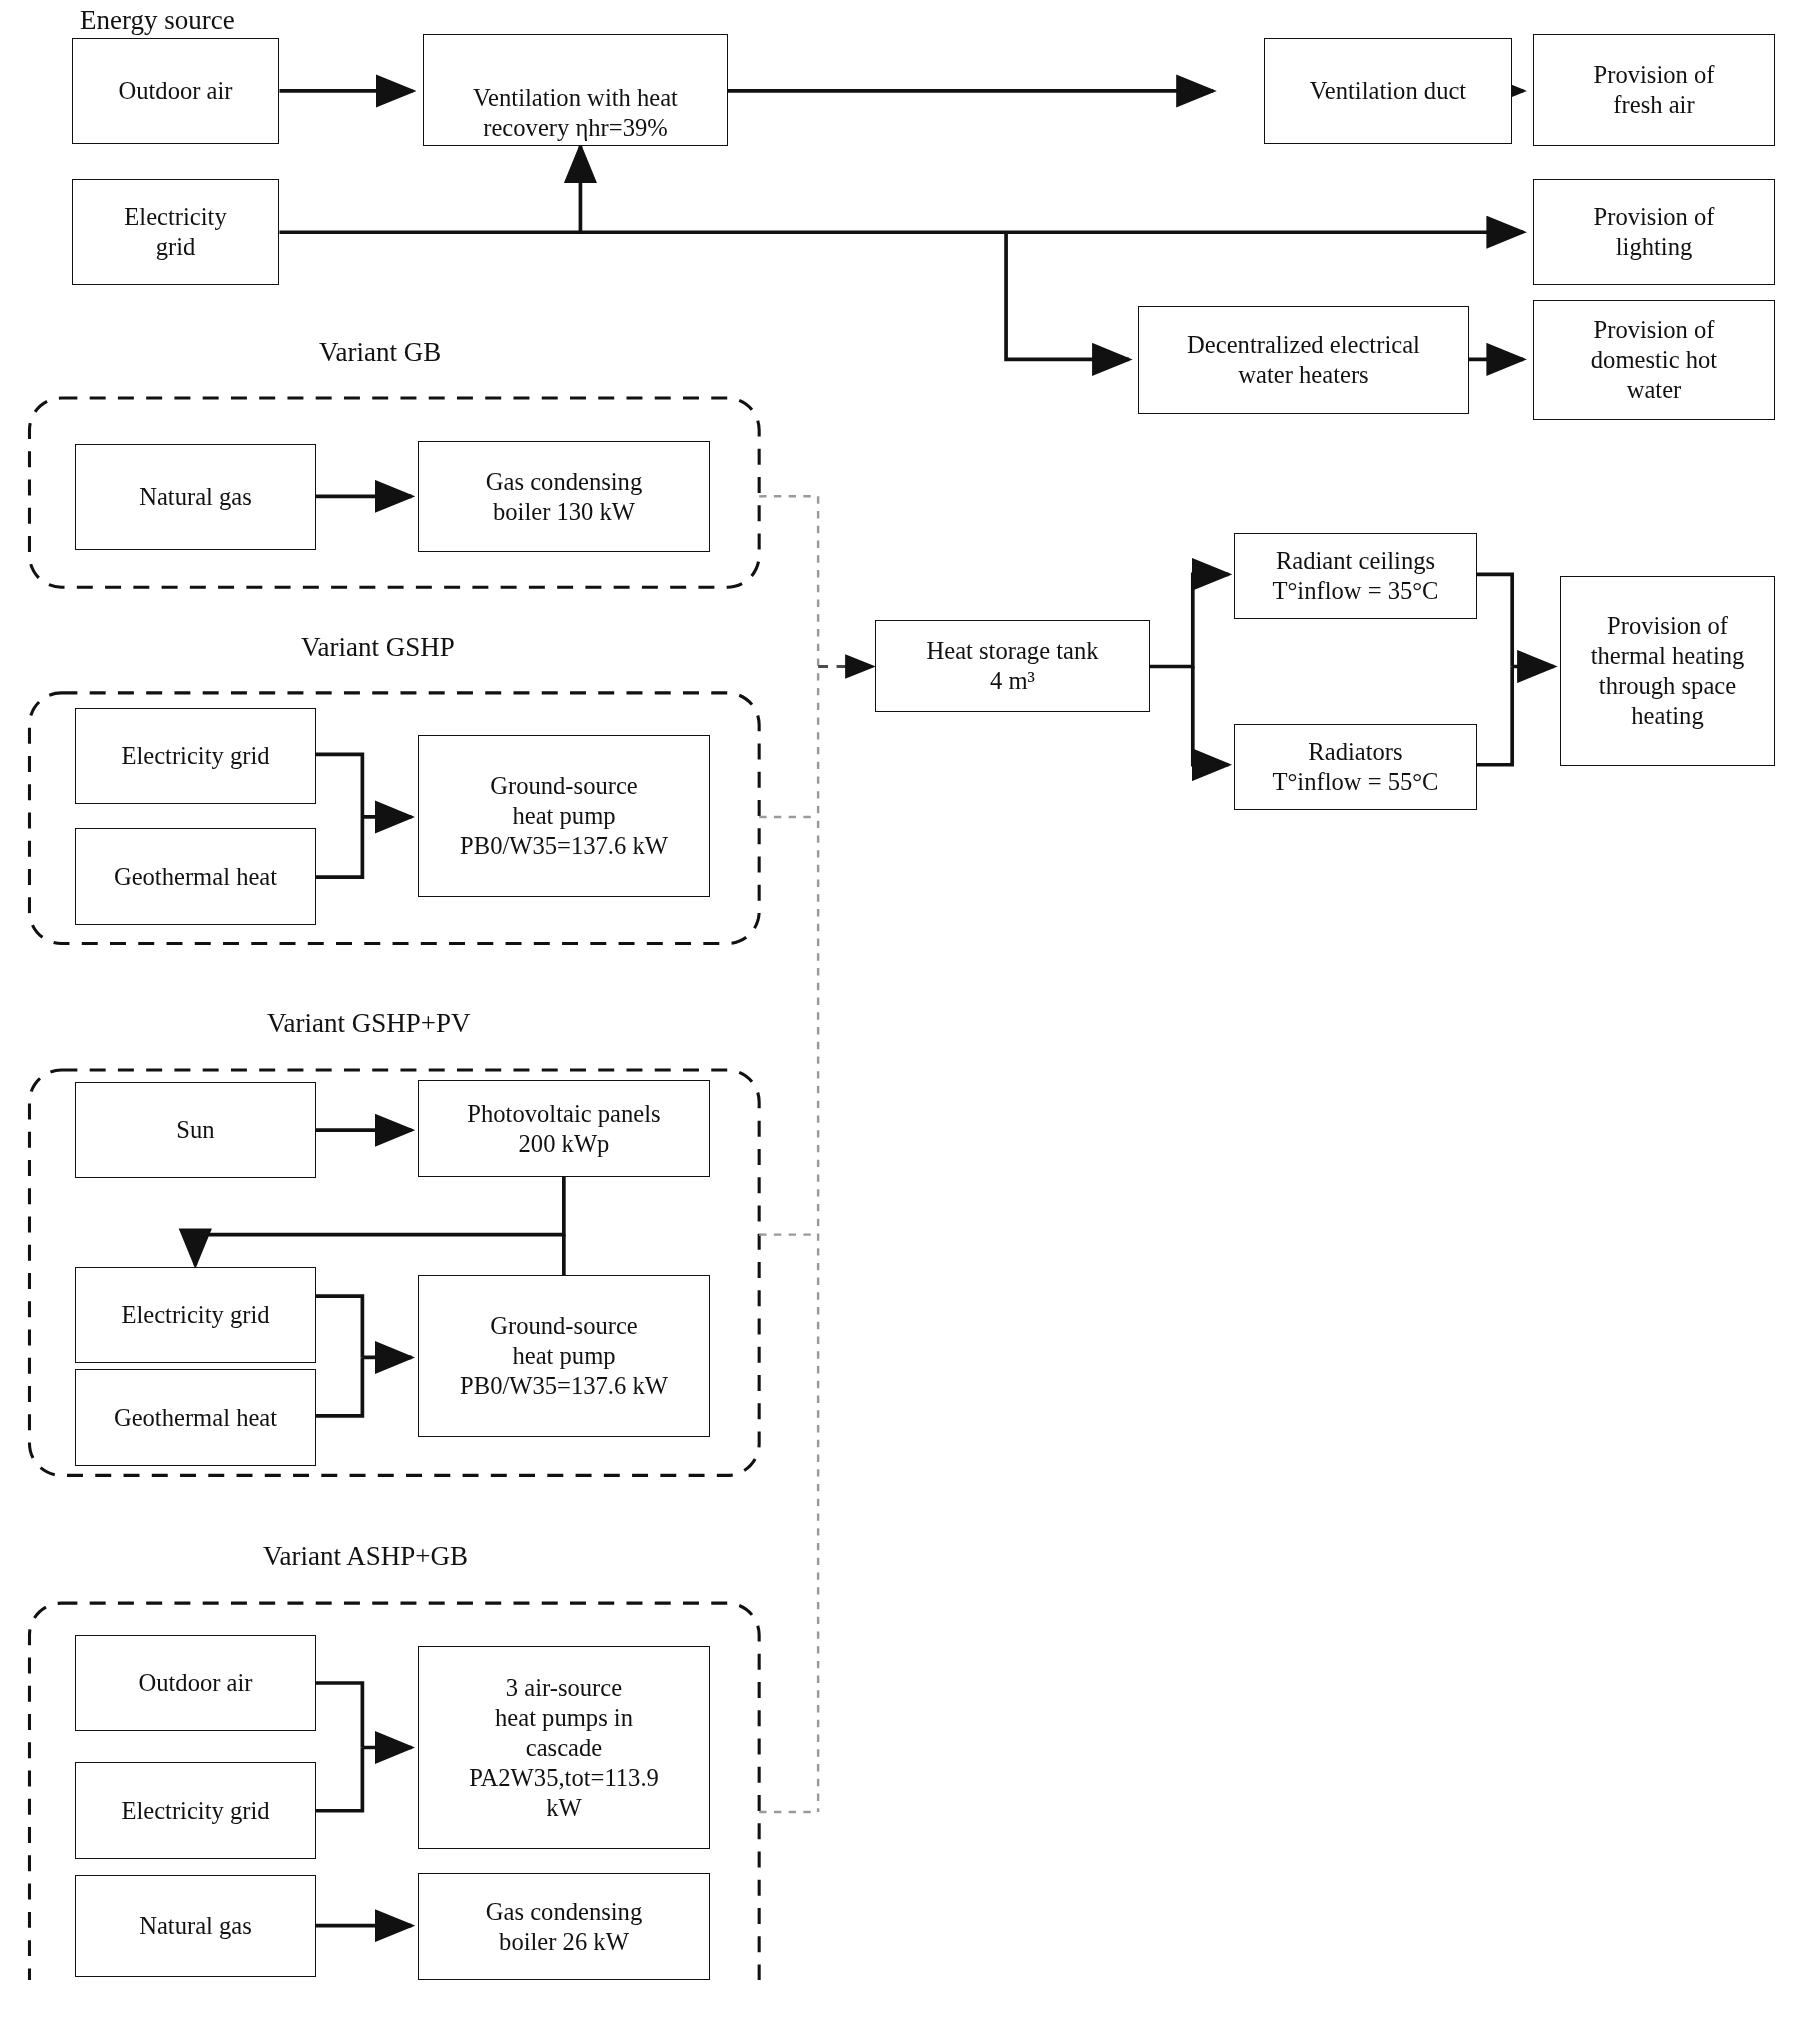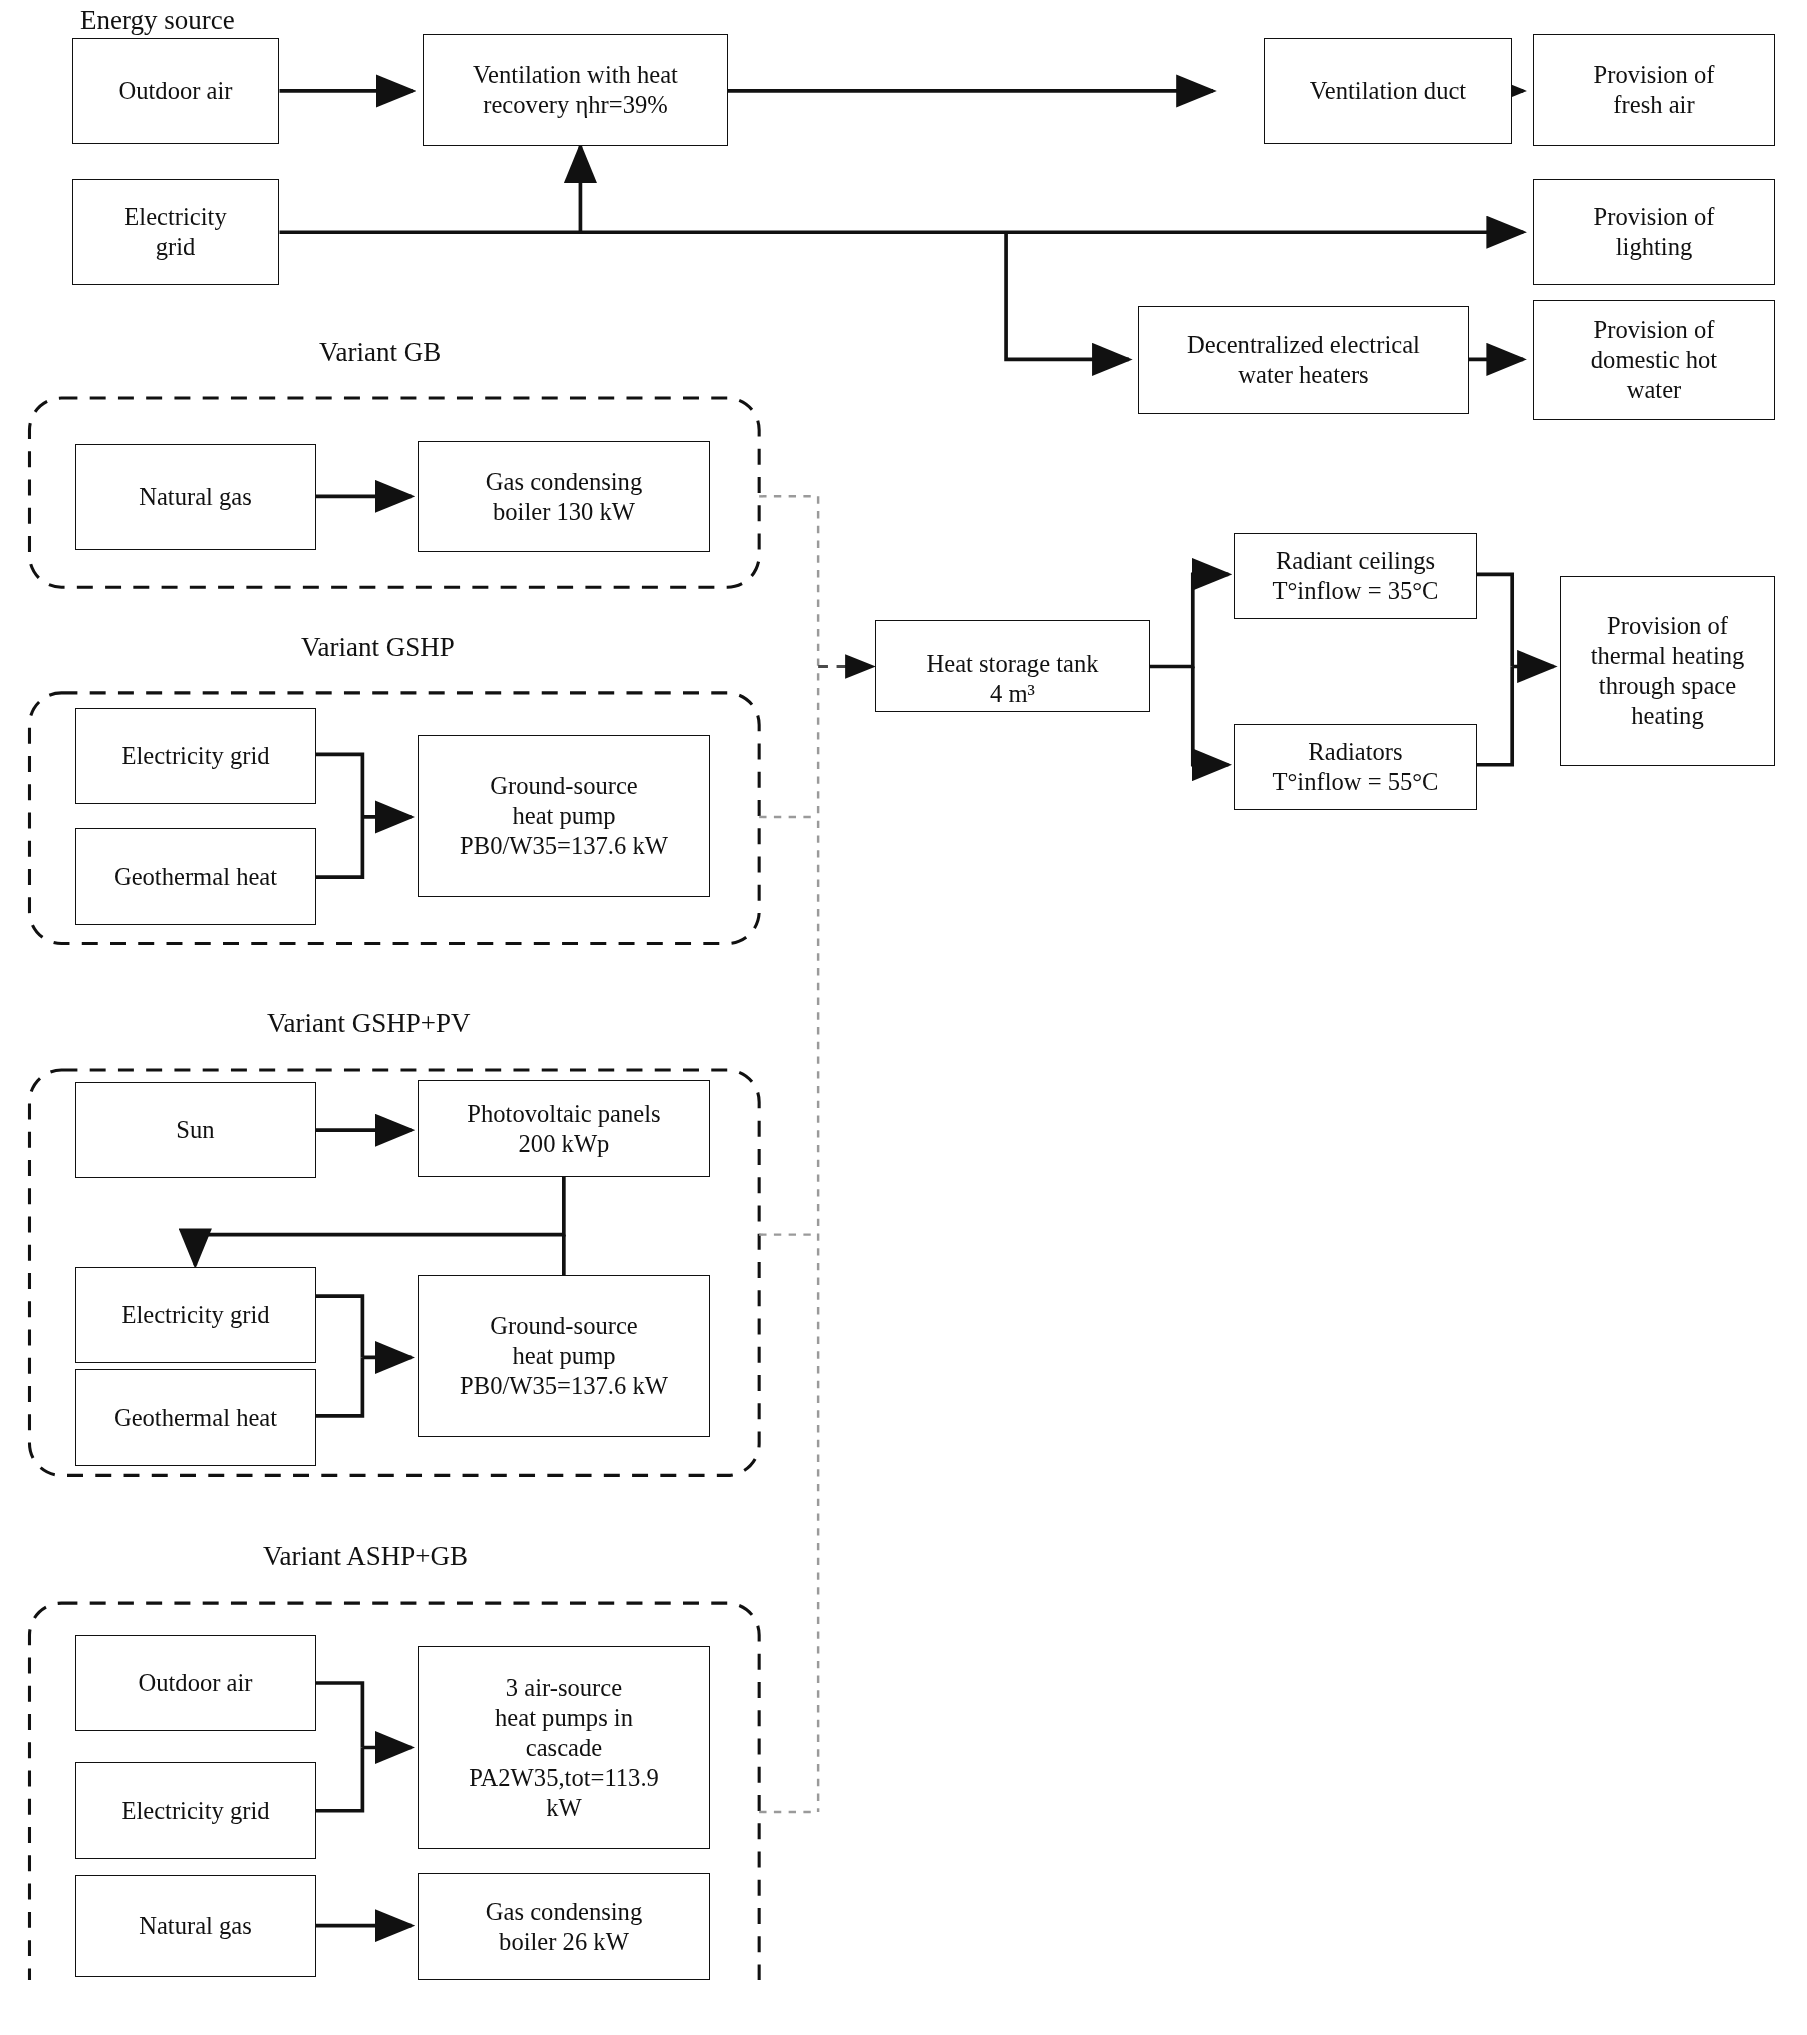--- a/index.html
+++ b/index.html
@@ -106,21 +106,21 @@
 
   <div class="caption" style="left:319px;top:337px;">Variant GB</div>
   <div class="caption" style="left:301px;top:632px;">Variant GSHP</div>
   <div class="caption" style="left:267px;top:1008px;">Variant GSHP+PV</div>
   <div class="caption" style="left:263px;top:1541px;">Variant ASHP+GB</div>
 
   <div class="node" style="left:72px;top:38px;width:207px;height:106px;">
     <span>Outdoor air</span>
   </div>
 
-  <div class="node" style="left:423px;top:34px;width:305px;height:112px;">
+  <div class="node" style="left:423px;top:34px;width:305px;height:112px;align-items:flex-end;">
     <div>
       <span>Ventilation with heat</span>
       <span>recovery ηhr=39%</span>
     </div>
   </div>
 
   <div class="node" style="left:1224px;top:38px;width:248px;height:106px;margin-left:40px;">
     <span>Ventilation duct</span>
   </div>
 
@@ -225,21 +225,21 @@
   <div class="node" style="left:75px;top:1875px;width:241px;height:102px;">
     <span>Natural gas</span>
   </div>
   <div class="node" style="left:418px;top:1873px;width:292px;height:107px;">
     <div>
       <span>Gas condensing</span>
       <span>boiler 26 kW</span>
     </div>
   </div>
 
-  <div class="node" style="left:875px;top:620px;width:275px;height:92px;align-items:flex-end;">
+  <div class="node" style="left:875px;top:620px;width:275px;height:92px;">
     <div>
       <span>Heat storage tank</span>
       <span>4 m³</span>
     </div>
   </div>
 
   <div class="node" style="left:1234px;top:533px;width:243px;height:86px;">
     <div>
       <span>Radiant ceilings</span>
       <span>T°inflow = 35°C</span>

